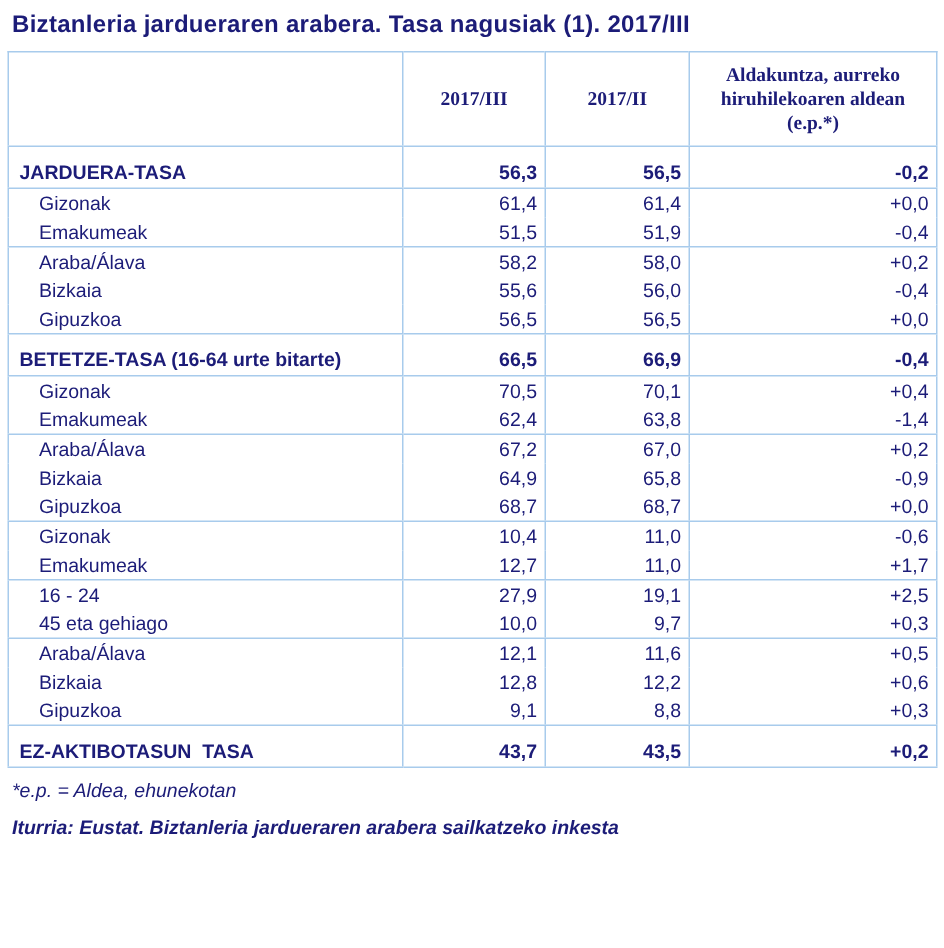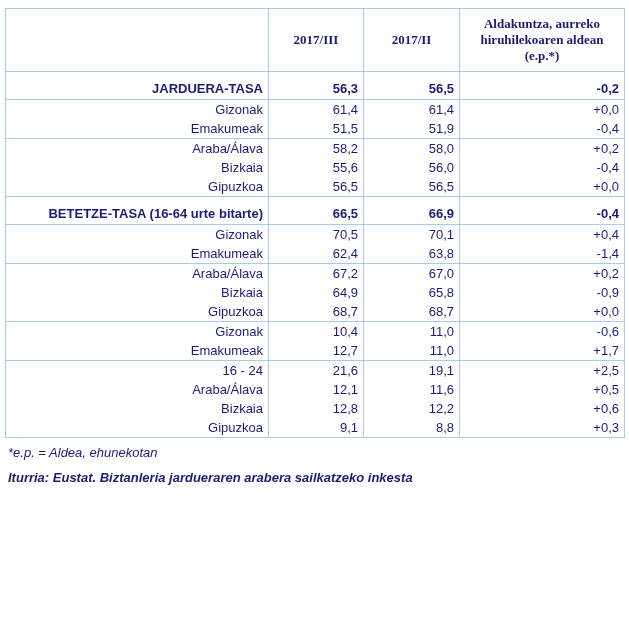--- a/index.html
+++ b/index.html
@@ -33,21 +33,21 @@
   col.c-q2{width:96px;}
   col.c-delta{width:165px;}
   th,td{
     border:none;
     border-left:1px solid var(--blue);
     padding:2px 5px;
     line-height:15px;
     overflow:hidden;
     white-space:pre-wrap;
   }
-  th:first-child,td:first-child{border-left:none;text-align:right;}
+  th:first-child,td:first-child{border-left:none;}
   thead th{
     height:58px;
     font-weight:bold;
     text-align:center;
     vertical-align:middle;
     border-bottom:1px solid var(--blue);
     line-height:16px;
     font-family:Liberation Serif, serif;
   }
   td.num{text-align:right;}
@@ -68,20 +68,21 @@
     text-align:justify;
     line-height:16px;
     margin-bottom:3px !important;
   }
   .fn-source{font-weight:bold;}
 </style>
 </head>
 <body>
 
 <div class="page">
+  <h1 class="title">Biztanleria jardueraren arabera. Tasa nagusiak (1). 2017/III</h1>
 
   <table class="main">
     <colgroup>
       <col class="c-label">
         <col class="c-q3">
         <col class="c-q2">
         <col class="c-delta">
     </colgroup>
     <thead>
       <tr>
@@ -171,41 +172,53 @@
           <td class="num">-0,6</td>
         </tr>
         <tr class="item-row group-end">
           <td class="lbl">Emakumeak</td>
           <td class="num">12,7</td>
           <td class="num">11,0</td>
           <td class="num">+1,7</td>
         </tr>
         <tr class="item-row">
           <td class="lbl">16 - 24</td>
-          <td class="num">21,6</td>
+          <td class="num">27,9</td>
           <td class="num">19,1</td>
           <td class="num">+2,5</td>
+        </tr>
+        <tr class="item-row group-end">
+          <td class="lbl">45 eta gehiago</td>
+          <td class="num">10,0</td>
+          <td class="num">9,7</td>
+          <td class="num">+0,3</td>
         </tr>
         <tr class="item-row">
           <td class="lbl">Araba/Álava</td>
           <td class="num">12,1</td>
           <td class="num">11,6</td>
           <td class="num">+0,5</td>
         </tr>
         <tr class="item-row">
           <td class="lbl">Bizkaia</td>
           <td class="num">12,8</td>
           <td class="num">12,2</td>
           <td class="num">+0,6</td>
         </tr>
         <tr class="item-row group-end">
           <td class="lbl">Gipuzkoa</td>
           <td class="num">9,1</td>
           <td class="num">8,8</td>
           <td class="num">+0,3</td>
+        </tr>
+        <tr class="section-row">
+          <td class="lbl">EZ-AKTIBOTASUN&nbsp; TASA</td>
+          <td class="num">43,7</td>
+          <td class="num">43,5</td>
+          <td class="num">+0,2</td>
         </tr>
       </tbody>
   </table>
 
   <div class="footnotes">
     <p class="fn-ep">*e.p. = Aldea, ehunekotan</p>
     <p class="fn-source">Iturria: Eustat. Biztanleria jardueraren arabera sailkatzeko inkesta</p>
   </div>
 </div>
 

